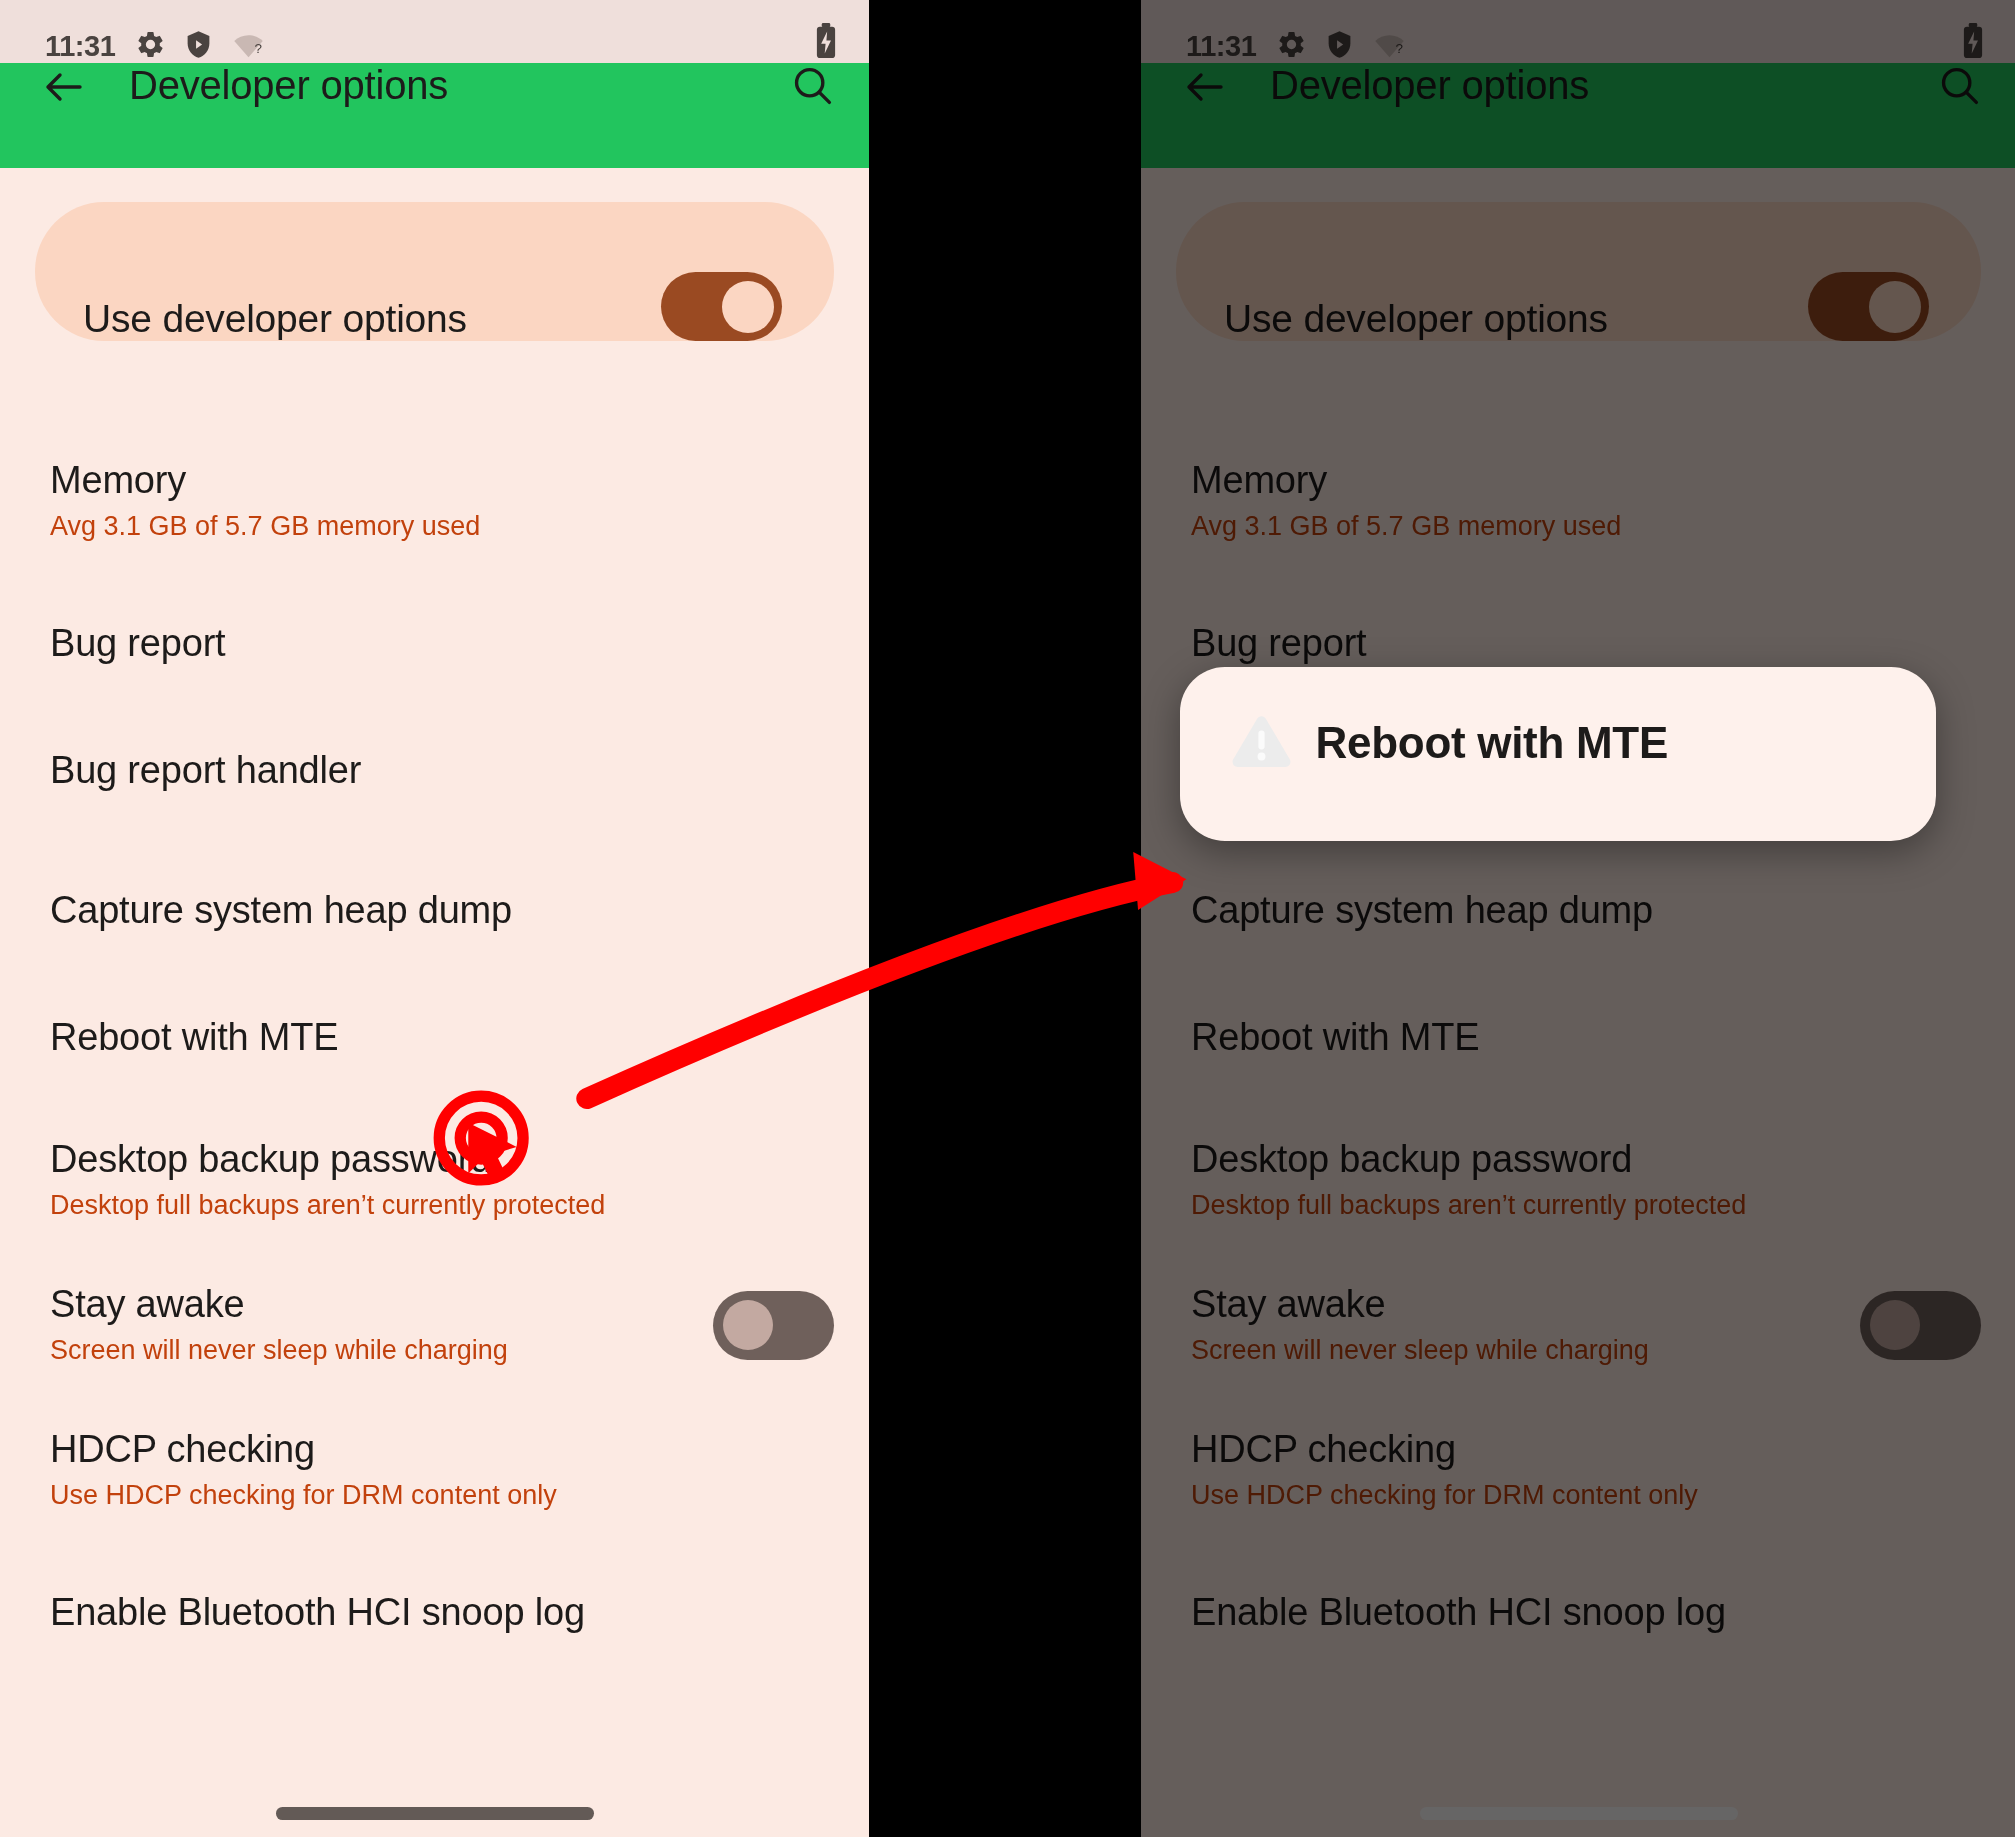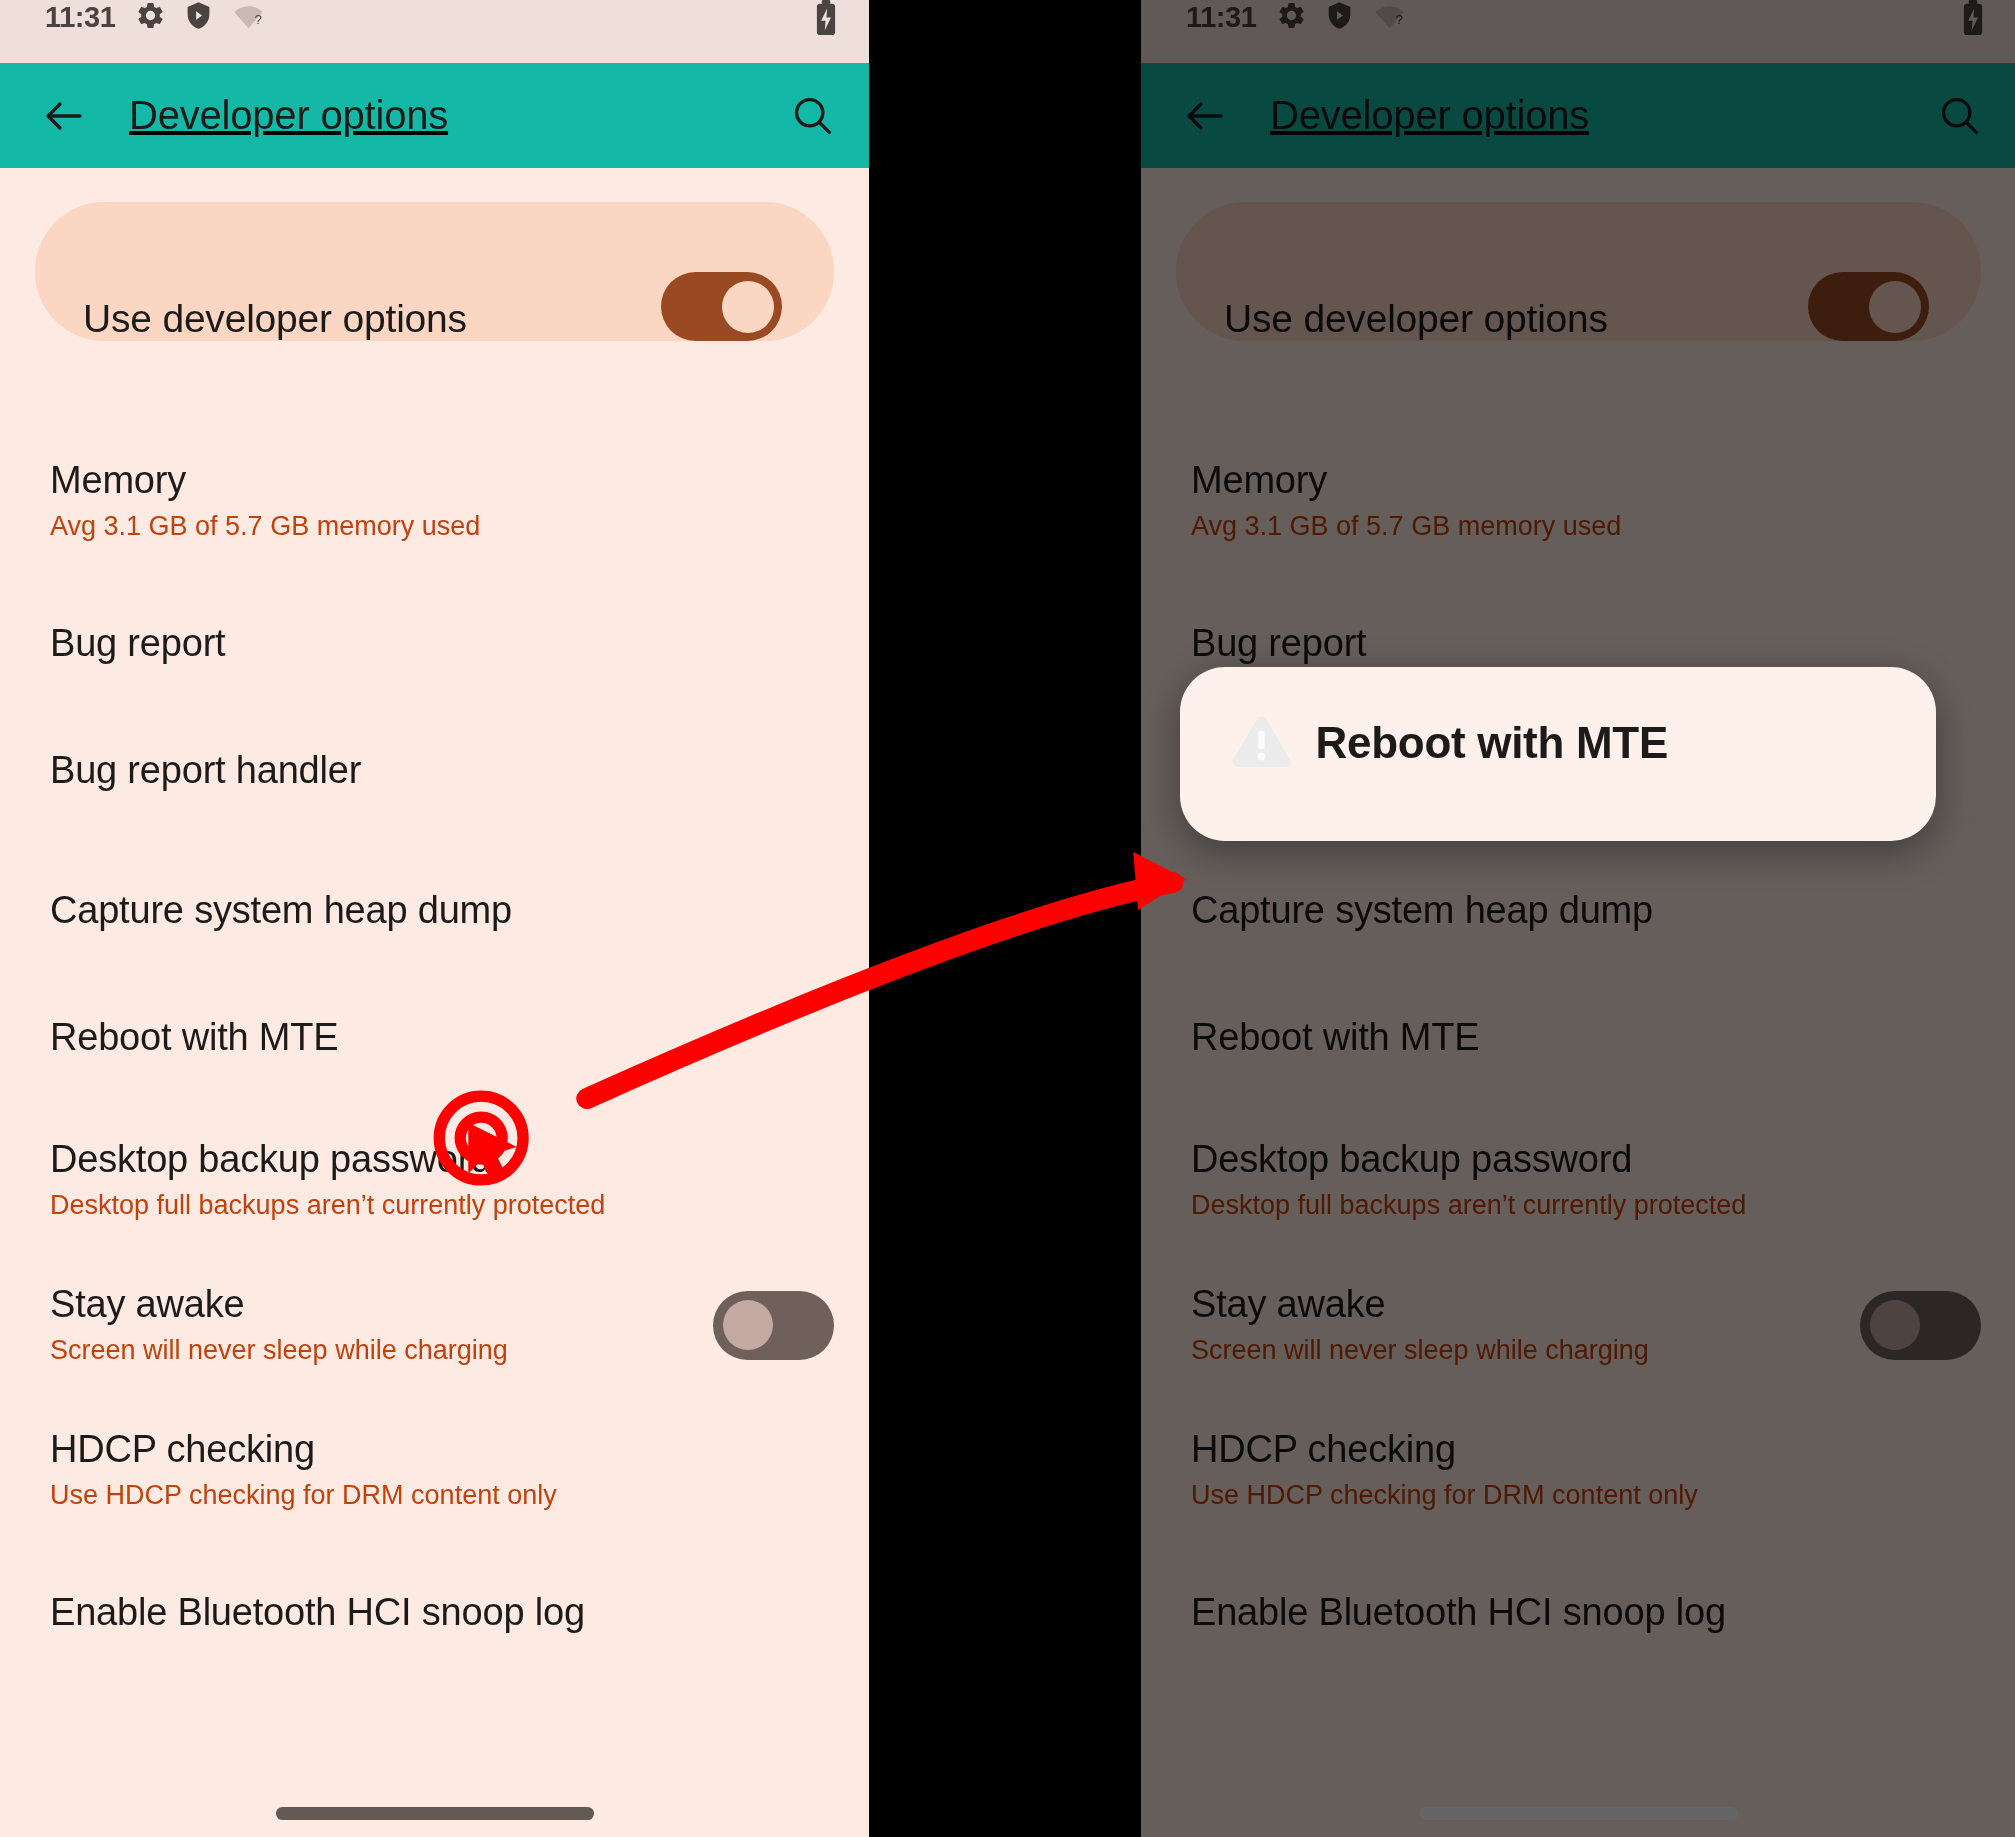--- a/index.html
+++ b/index.html
@@ -18,38 +18,38 @@
 
   
   #panel-right .scrim {
     position: absolute; inset: 0; background: rgba(0,0,0,0.60);
     z-index: 50; pointer-events: none;
   }
 
   
   .statusbar {
     position: relative; height: 63px;
-    display: flex; align-items: flex-start;
+    display: flex; align-items: flex-end;
     padding: 0 31px 0 45px;
     background: #EFDFDB;
   }
   #panel-right .statusbar { background: #EFDFDB; }
   .sb-left { display: flex; align-items: center; gap: 19.3px; }
   .sb-time {
     font-size: 29px; font-weight: 700; color: #4a4340;
     letter-spacing: -0.4px; line-height: 1;
   }
   .sb-icons { display: flex; align-items: center; gap: 18px; }
   .sb-spacer { flex: 1; }
   .sb-right { display: flex; align-items: center; }
 
   
   .appbar {
-    height: 105px; display: flex; align-items: center;
-    padding: 0 34px 0 32px; background: #14b8a6; text-decoration: underline;
+    height: 105px; display: flex; 
+    padding: 0 34px 0 32px; background: #22c55e;
   }
   .appbar .back { width: 63px; display: flex; justify-content: center; }
   .appbar .title {
     flex: 1; font-size: 40px; color: #1d1b1a; font-weight: 400;
     margin-left: 34px; letter-spacing: -0.2px;
   }
   .appbar .search { width: 58px; display: flex; justify-content: flex-end; }
 
   
   .content {

